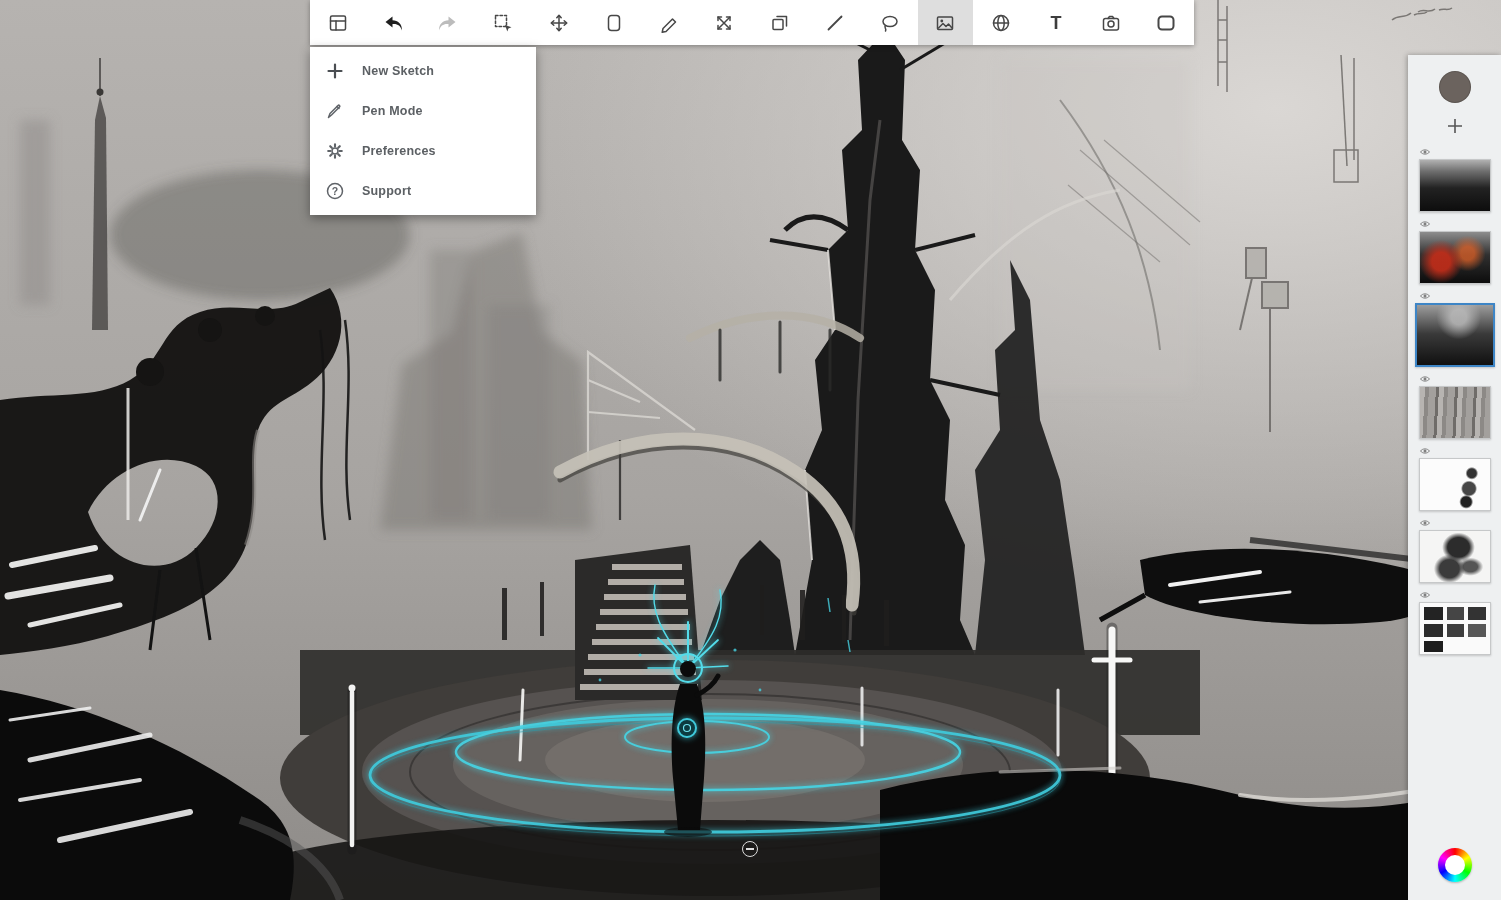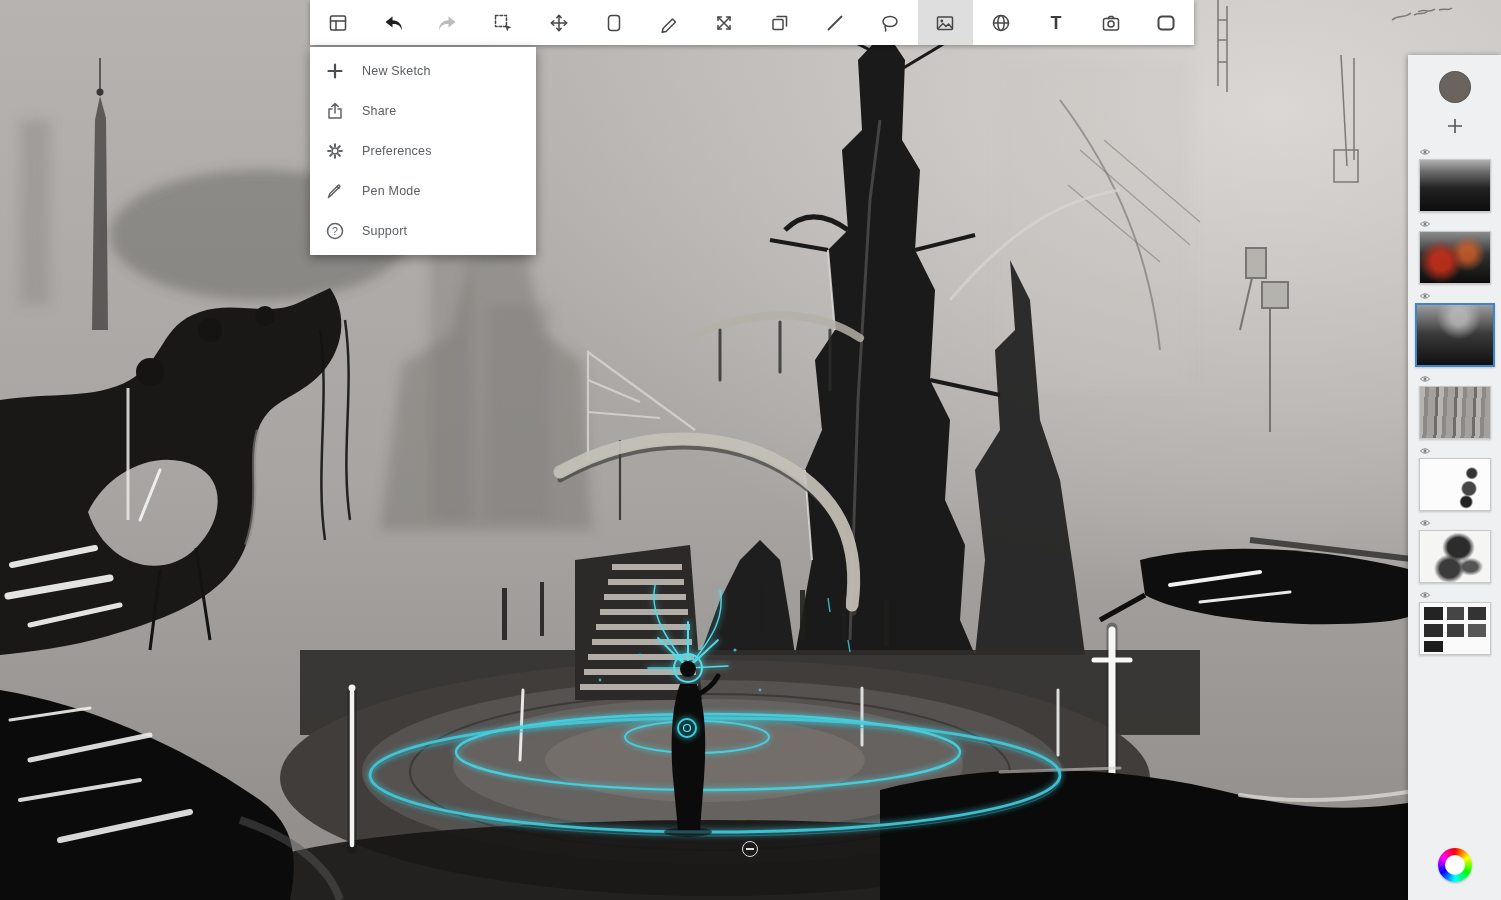--- a/index.html
+++ b/index.html
@@ -22,21 +22,21 @@
     box-shadow:0 1px 5px rgba(0,0,0,.35); display:flex; z-index:6; }
   .tool { flex:1 1 0; display:flex; align-items:center; justify-content:center; cursor:pointer; }
   .tool.active { background:#dedede; }
   .tool svg { width:22px; height:22px; stroke:#474747; stroke-width:1.5; fill:none;
     stroke-linecap:round; stroke-linejoin:round; }
   .tool .tglyph { font-size:18px; font-weight:bold; color:#3d3d3d; line-height:1; }
 
   
   .menu-panel { position:absolute; left:310px; top:47px; width:226px; background:#ffffff;
     box-shadow:0 3px 10px rgba(0,0,0,.38); z-index:7; padding:4px 0; }
-  .menu-item { height:40px; display:flex; align-items:center; gap:17px; padding:0 15px; cursor:pointer; }
+  .menu-item { height:40px; display:flex; align-items:center; gap:17px; padding:0 15px; cursor:pointer;font-weight:bold; }
   .menu-item .mi { width:20px; height:20px; flex:0 0 20px; display:flex; align-items:center; justify-content:center; }
   .menu-item .mi svg { width:20px; height:20px; stroke:#5f6368; stroke-width:1.5; fill:none;
     stroke-linecap:round; stroke-linejoin:round; }
   .menu-item .ml { font-size:12.5px; color:#5c6064; letter-spacing:.2px; }
 
   
   .layers { position:absolute; right:0; top:55px; width:93px; height:845px; background:#eef0f1;
     box-shadow:-1px 0 5px rgba(0,0,0,.3); z-index:6; display:flex; flex-direction:column; align-items:center; }
   .swatch { width:32px; height:32px; border-radius:50%; margin-top:16px; background:#6b635e;
     box-shadow:inset 0 0 0 1px rgba(0,0,0,.15); cursor:pointer; }
@@ -417,47 +417,38 @@
       <span class="mi">
           <svg>
             <path d="M10 3.5 V16.5 M3.5 10 H16.5" stroke-width="2.2" stroke="#4a4e52"></path>
           </svg>
         </span>
       <span class="ml">New Sketch</span>
     </div>
     <div class="menu-item">
       <span class="mi">
           <svg>
-            <path d="M7 8 H4 V17 H16 V8 H13"></path>
-            <path d="M10 12 V2.5 M6.8 5.5 L10 2.5 L13.2 5.5"></path>
+            <path d="M3.5 16.5 L5 12.5 L13 4.5 C14 3.5 15.5 5 14.5 6 L6.5 14 Z"></path>
+            <line x1="12" y1="5.5" x2="14" y2="7.5"></line>
           </svg>
         </span>
-      <span class="ml">Share</span>
+      <span class="ml">Pen Mode</span>
     </div>
     <div class="menu-item">
       <span class="mi">
           <svg>
             <circle cx="10" cy="10" r="3"></circle>
             <path d="M10 3.2 V5.4 M10 14.6 V16.8 M3.2 10 H5.4 M14.6 10 H16.8 M5.2 5.2 L6.8 6.8 M13.2 13.2 L14.8 14.8 M14.8 5.2 L13.2 6.8 M6.8 13.2 L5.2 14.8" stroke-width="2.1"></path>
           </svg>
         </span>
       <span class="ml">Preferences</span>
     </div>
     <div class="menu-item">
       <span class="mi">
           <svg>
-            <path d="M3.5 16.5 L5 12.5 L13 4.5 C14 3.5 15.5 5 14.5 6 L6.5 14 Z"></path>
-            <line x1="12" y1="5.5" x2="14" y2="7.5"></line>
-          </svg>
-        </span>
-      <span class="ml">Pen Mode</span>
-    </div>
-    <div class="menu-item">
-      <span class="mi">
-          <svg>
             <circle cx="10" cy="10" r="7.5"></circle>
             <text x="10" y="13.8" text-anchor="middle" font-size="10.5" font-family="Liberation Sans, sans-serif" fill="#5f6368" stroke="none">?</text>
           </svg>
         </span>
       <span class="ml">Support</span>
     </div>
   </div>
 
   <div class="layers">
     <div class="swatch"></div>

